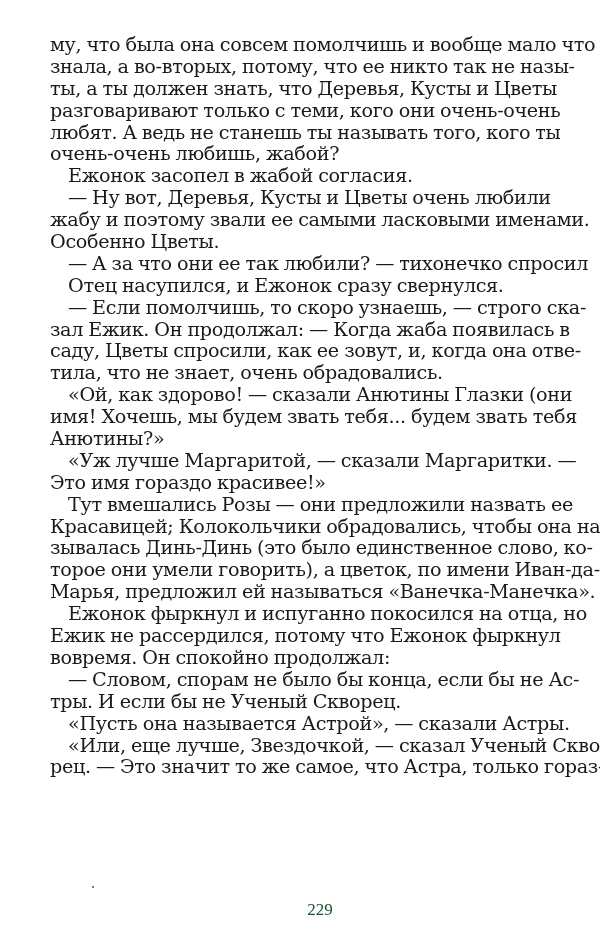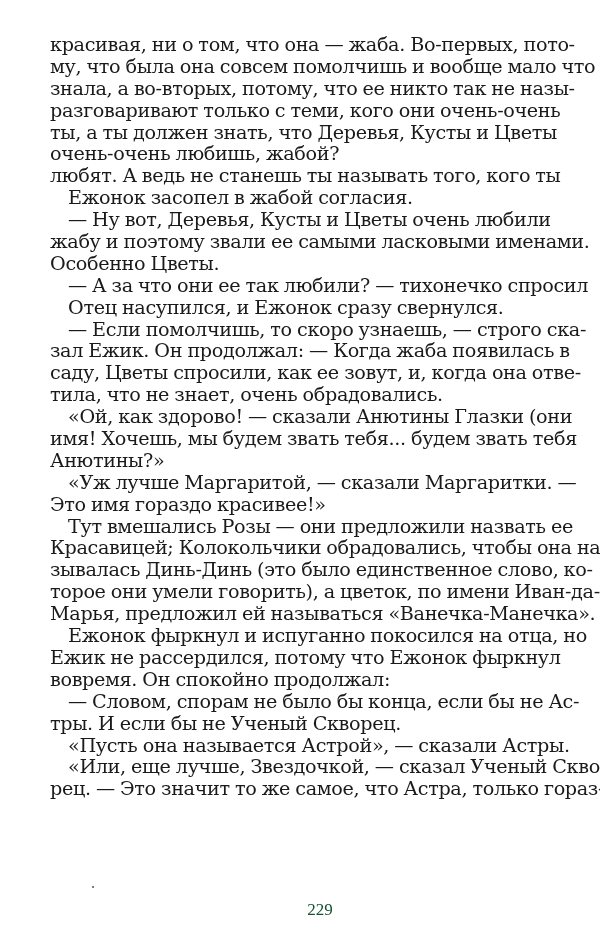--- a/index.html
+++ b/index.html
@@ -63,27 +63,26 @@
       background: #555;
       border-radius: 50%;
     }
   </style>
 </head>
 <body>
 
 <div class="page-text">
 
   <div class="para">
-    <span class="line">красивая, ни о том, что она — жаба. Во-первых, пото-</span>
     <span class="line">му, что была она совсем помолчишь и вообще мало что</span>
     <span class="line">знала, а во-вторых, потому, что ее никто так не назы-</span>
+    <span class="line">ты, а ты должен знать, что Деревья, Кусты и Цветы</span>
     <span class="line">разговаривают только с теми, кого они очень-очень</span>
-    <span class="line">ты, а ты должен знать, что Деревья, Кусты и Цветы</span>
+    <span class="line">любят. А ведь не станешь ты называть того, кого ты</span>
     <span class="line last">очень-очень любишь, жабой?</span>
-    <span class="line">любят. А ведь не станешь ты называть того, кого ты</span>
   </div>
 
   <div class="para indent">
     <span class="line last">Ежонок засопел в жабой согласия.</span>
   </div>
 
   <div class="para indent">
     <span class="line">— Ну вот, Деревья, Кусты и Цветы очень любили</span>
     <span class="line" style="text-indent:0">жабу и поэтому звали ее самыми ласковыми именами.</span>
     <span class="line last" style="text-indent:0">Особенно Цветы.</span>

